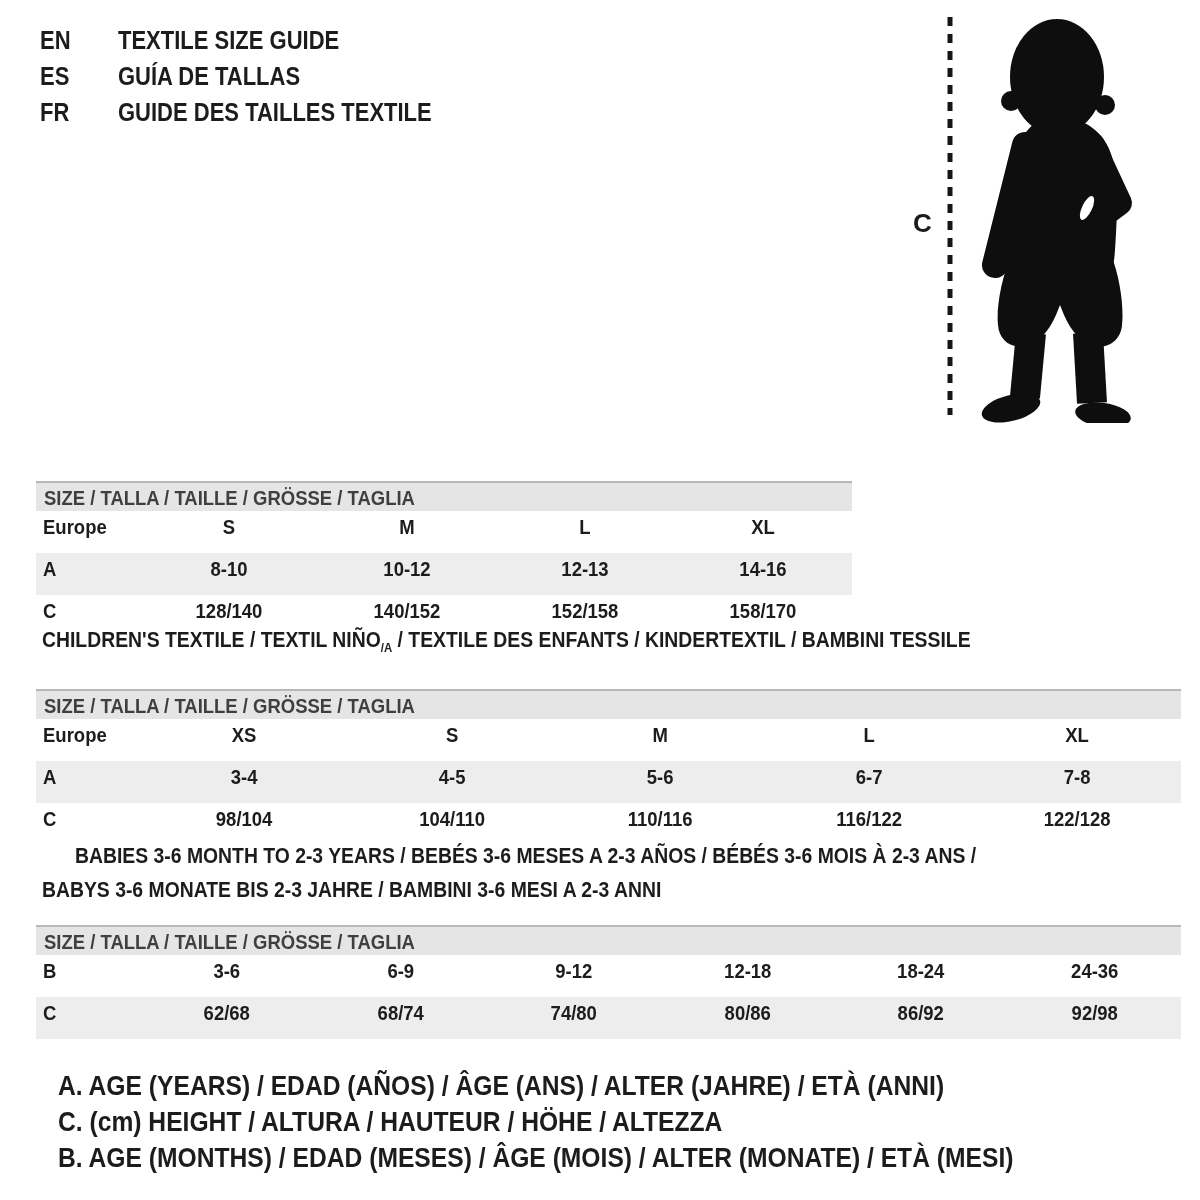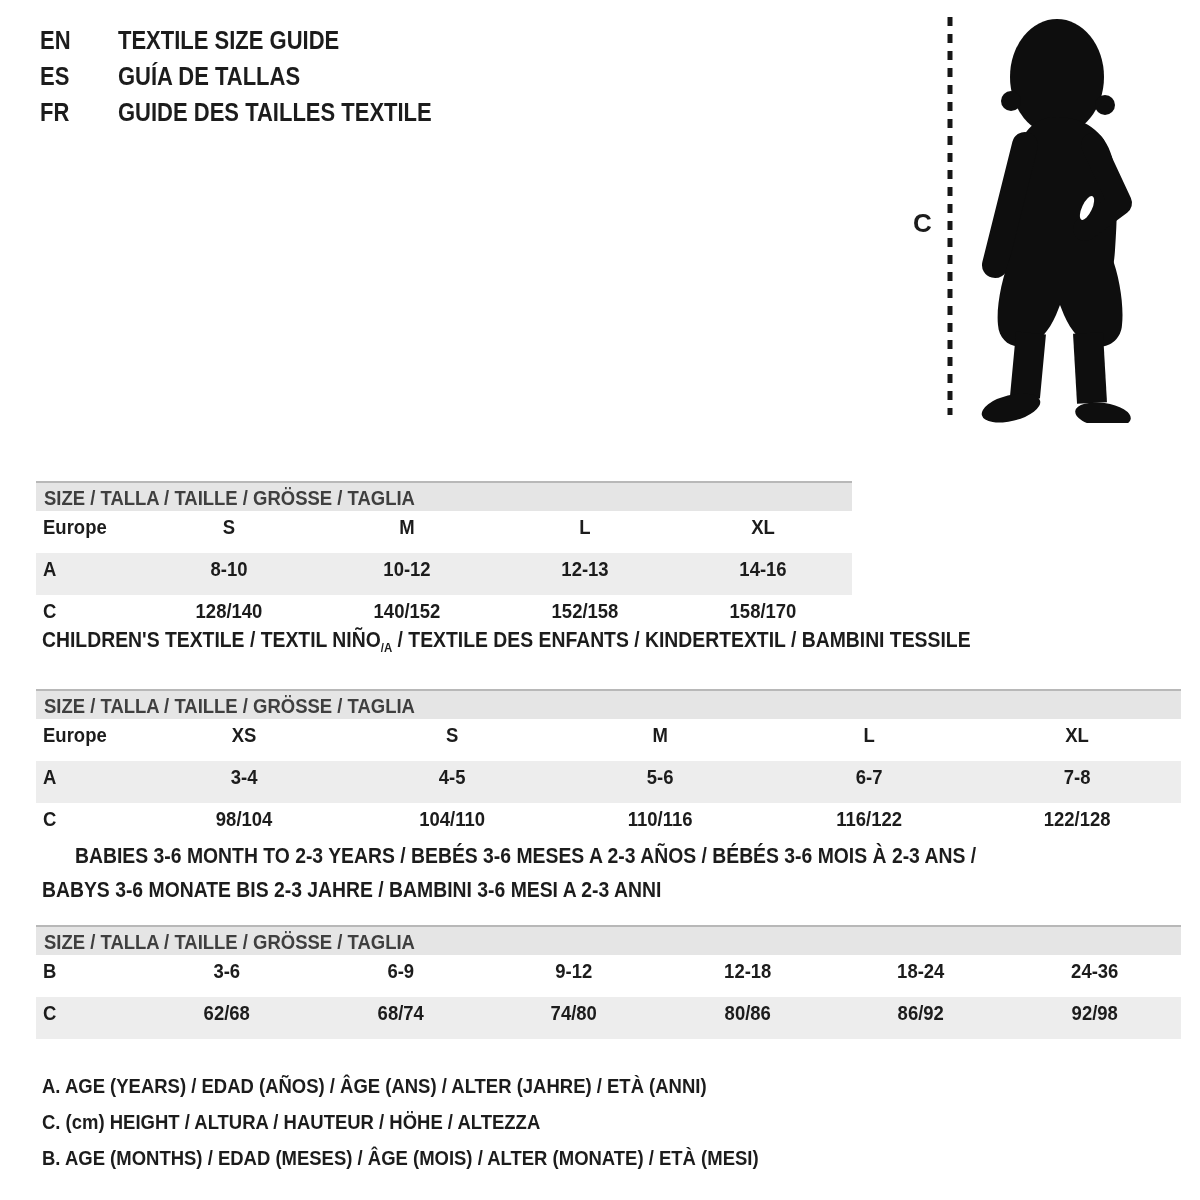--- a/index.html
+++ b/index.html
@@ -32,21 +32,21 @@
     height:30px;line-height:30px;
     background:#e5e5e5;border-top:2px solid #b8b8b8;
     padding-left:8px;color:#3f3f3f;box-sizing:border-box;
   }
   .trow{display:flex;height:42px;line-height:32px;}
   .trow.alt{background:#ededed;}
   .tlabel{width:104px;padding-left:8px;box-sizing:border-box;transform:scaleX(0.88);transform-origin:0 50%;white-space:nowrap;}
   .tcell{flex:1;text-align:center;transform:scaleX(0.88);white-space:nowrap;}
 
   
-  .legend{position:absolute;left:42px;top:1068px;font-size:21px;}
+  .legend{position:absolute;left:58px;top:1068px;font-size:28px;}
   .legend-line{height:36px;line-height:36px;}
 </style>
 </head>
 <body>
 
 <div class="page">
 
   <div class="langs">
     <div class="lang-row">
       <span class="lang-code"><span class="cx">EN</span></span>

